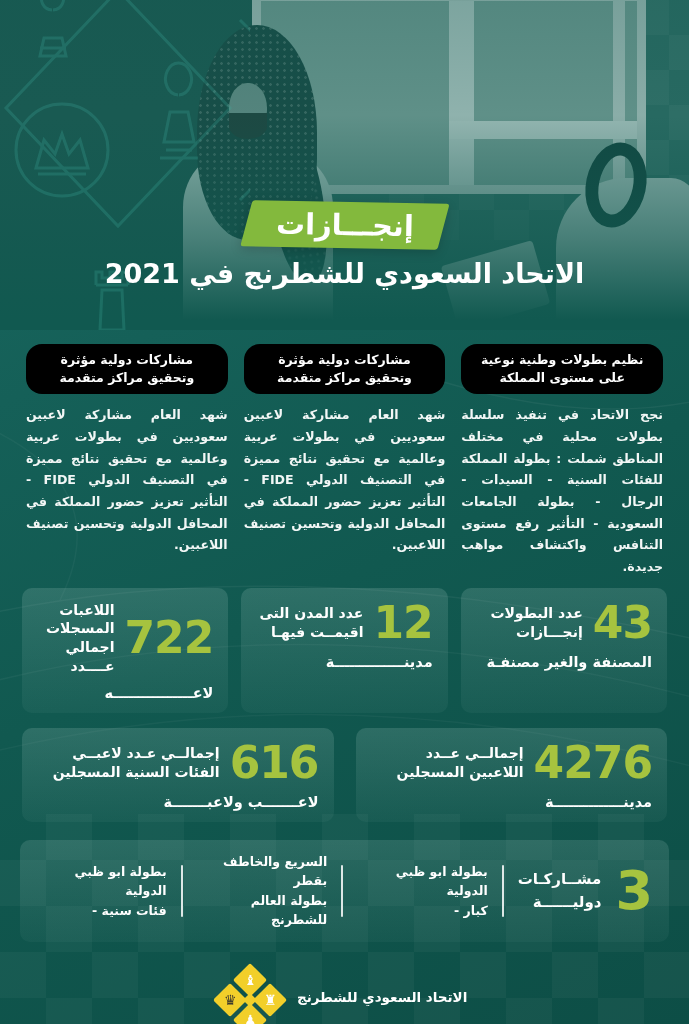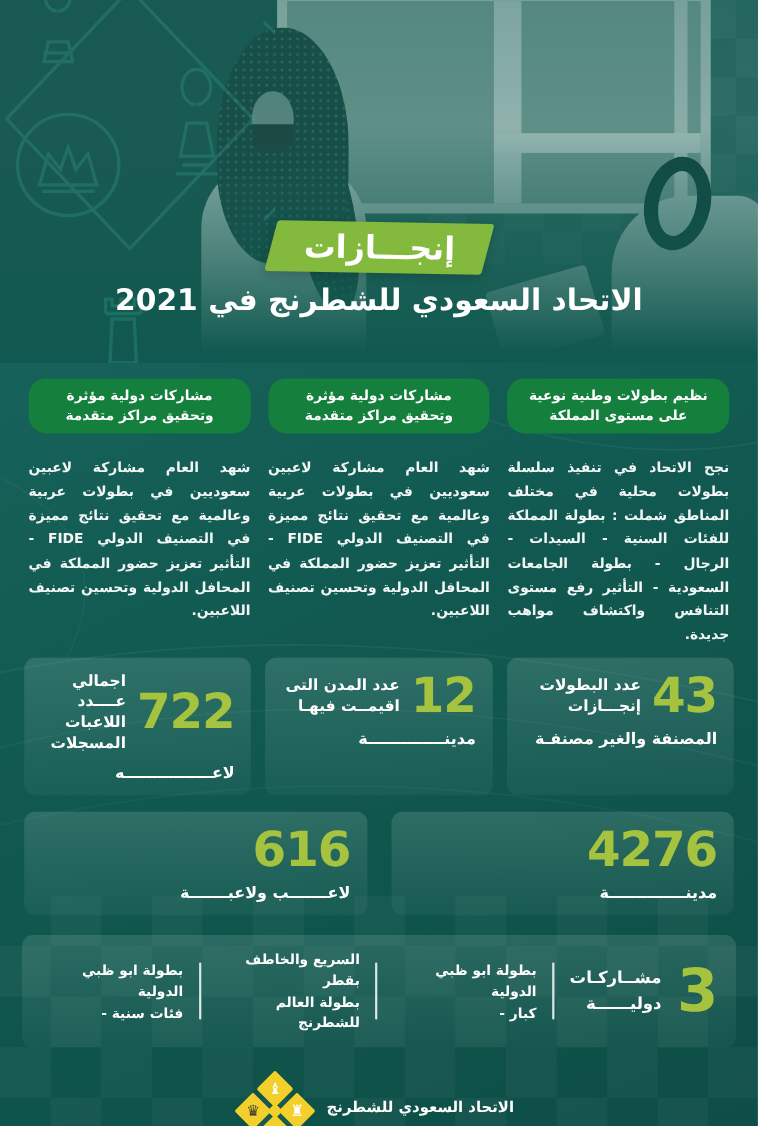--- a/index.html
+++ b/index.html
@@ -56,22 +56,22 @@
   .chess-pattern{ position:absolute; left:0; top:0; opacity:.9;}
   
   .badge{ position:absolute; left:50%; top:202px; transform:translateX(-50%) skewX(-14deg) rotate(1deg);
     background:#83b93d; padding:6px 30px; border-radius:3px; box-shadow:0 3px 10px rgba(0,0,0,0.18);}
   .badge span{ display:inline-block; transform:skewX(14deg); font-size:29px; font-weight:bold; color:#fff;}
   .page-title{ position:absolute; left:0; right:0; top:258px; text-align:center;
     font-size:27px; font-weight:bold; color:#fff; letter-spacing:0;}
   
   .columns{ position:relative; z-index:1; display:flex; gap:16px; margin:14px 26px 0;}
   .col{ flex:1; text-align:right;}
-  .pill{ display:inline-block; background:#15803d; border-radius:16px; padding:7px 13px;
-    font-size:12.5px; font-weight:bold; line-height:1.45; text-align:center; margin-bottom:20px;}
+  .pill{ display:inline-block; background:#000000; border-radius:16px; padding:7px 13px;
+    font-size:12.5px; font-weight:bold; line-height:1.45; text-align:center; margin-bottom:10px;}
   .col-body{ font-size:12.6px; line-height:1.72; font-weight:bold; text-align:justify; text-align-last:right; color:#f2f7f6;}
   
   .stats{ position:relative; z-index:1; display:flex; margin:10px 22px 0;}
   .stats.row1{ gap:13px;}
   .stats.row2{ gap:22px; margin-top:15px;}
   .stat-card{ flex:1; border-radius:10px; padding:13px 15px 12px;
     background:linear-gradient(180deg, rgba(163,201,193,0.20) 0%, rgba(163,201,193,0.06) 100%);}
   .stat-top{ display:flex; align-items:center; gap:10px;}
   .stat-number{ font-size:44px; font-weight:bold; color:#a6c33f; line-height:1; letter-spacing:-1px;}
   .stat-label{ font-size:14px; font-weight:bold; line-height:1.35;}
@@ -191,39 +191,45 @@
           <div>عدد المدن التى</div>
           <div>اقيمــت فيهـا</div>
         </div>
       </div>
       <div class="stat-unit">مدينــــــــــــــة</div>
     </div>
     <div class="stat-card">
       <div class="stat-top">
         <div class="stat-number">722</div>
         <div class="stat-label">
+          <div>اللاعبات المسجلات</div>
           <div>اجمالي عــــدد</div>
-          <div>اللاعبات المسجلات</div>
         </div>
       </div>
       <div class="stat-unit">لاعــــــــــــــــه</div>
     </div>
   </section>
 
   <section class="stats row2">
     <div class="stat-card">
       <div class="stat-top">
         <div class="stat-number">4276</div>
+        <div class="stat-label">
+          <div>إجمالــي عــدد</div>
+          <div>اللاعبين المسجلين</div>
+        </div>
       </div>
       <div class="stat-unit">مدينــــــــــــــة</div>
     </div>
     <div class="stat-card">
       <div class="stat-top">
         <div class="stat-number">616</div>
         <div class="stat-label">
+          <div>إجمالــي عـدد لاعبــي</div>
+          <div>الفئات السنية المسجلين</div>
         </div>
       </div>
       <div class="stat-unit">لاعـــــــب ولاعبـــــــة</div>
     </div>
   </section>
 
   <section class="participation">
     <div class="part-number">3</div>
     <div class="part-label">
       <div>مشــاركـات</div>

